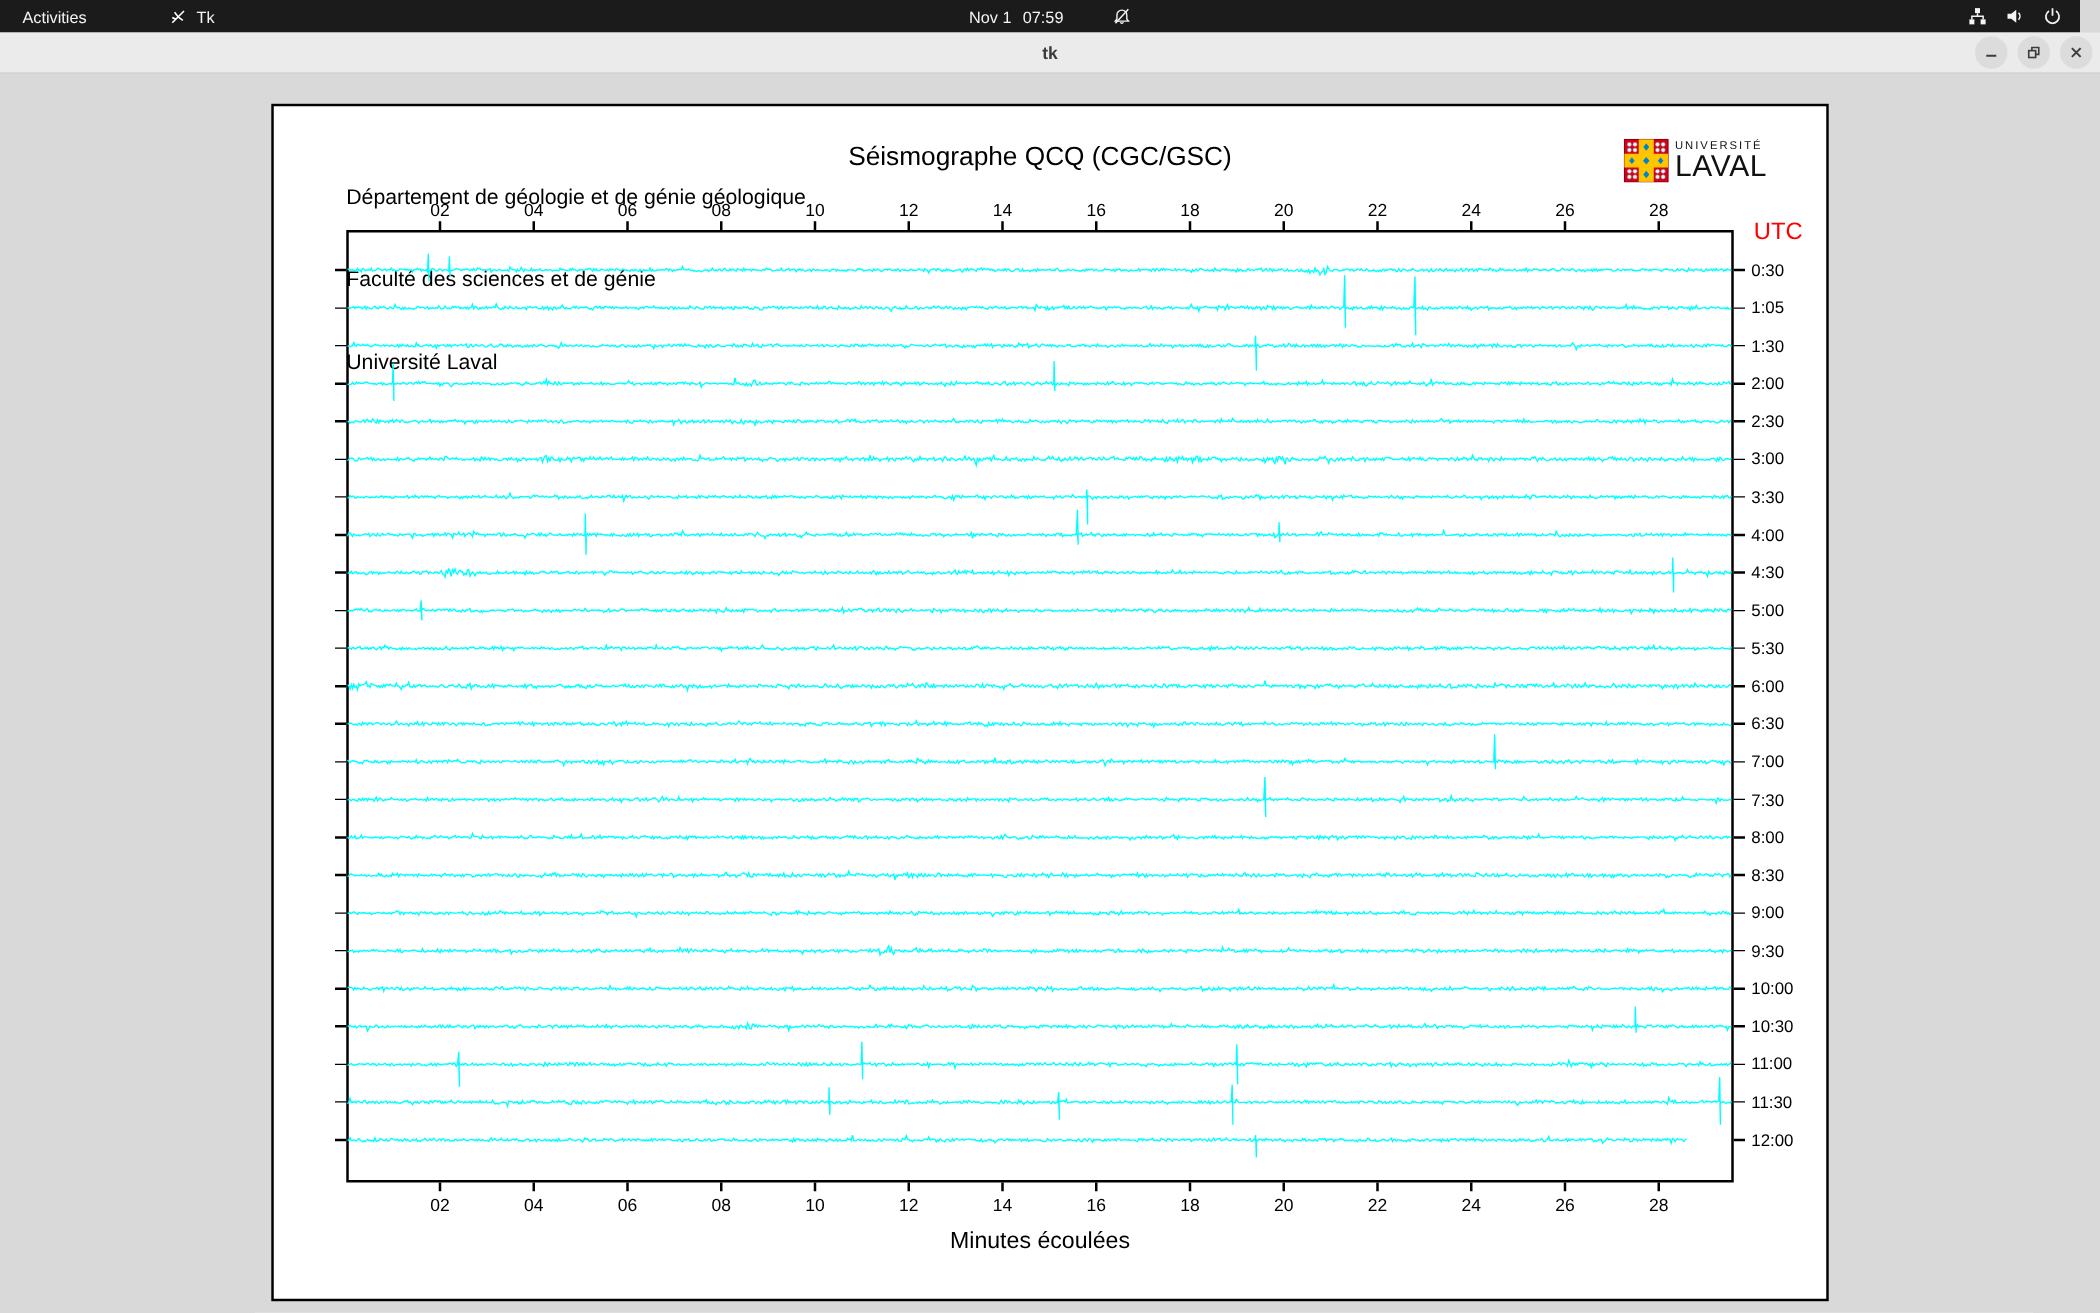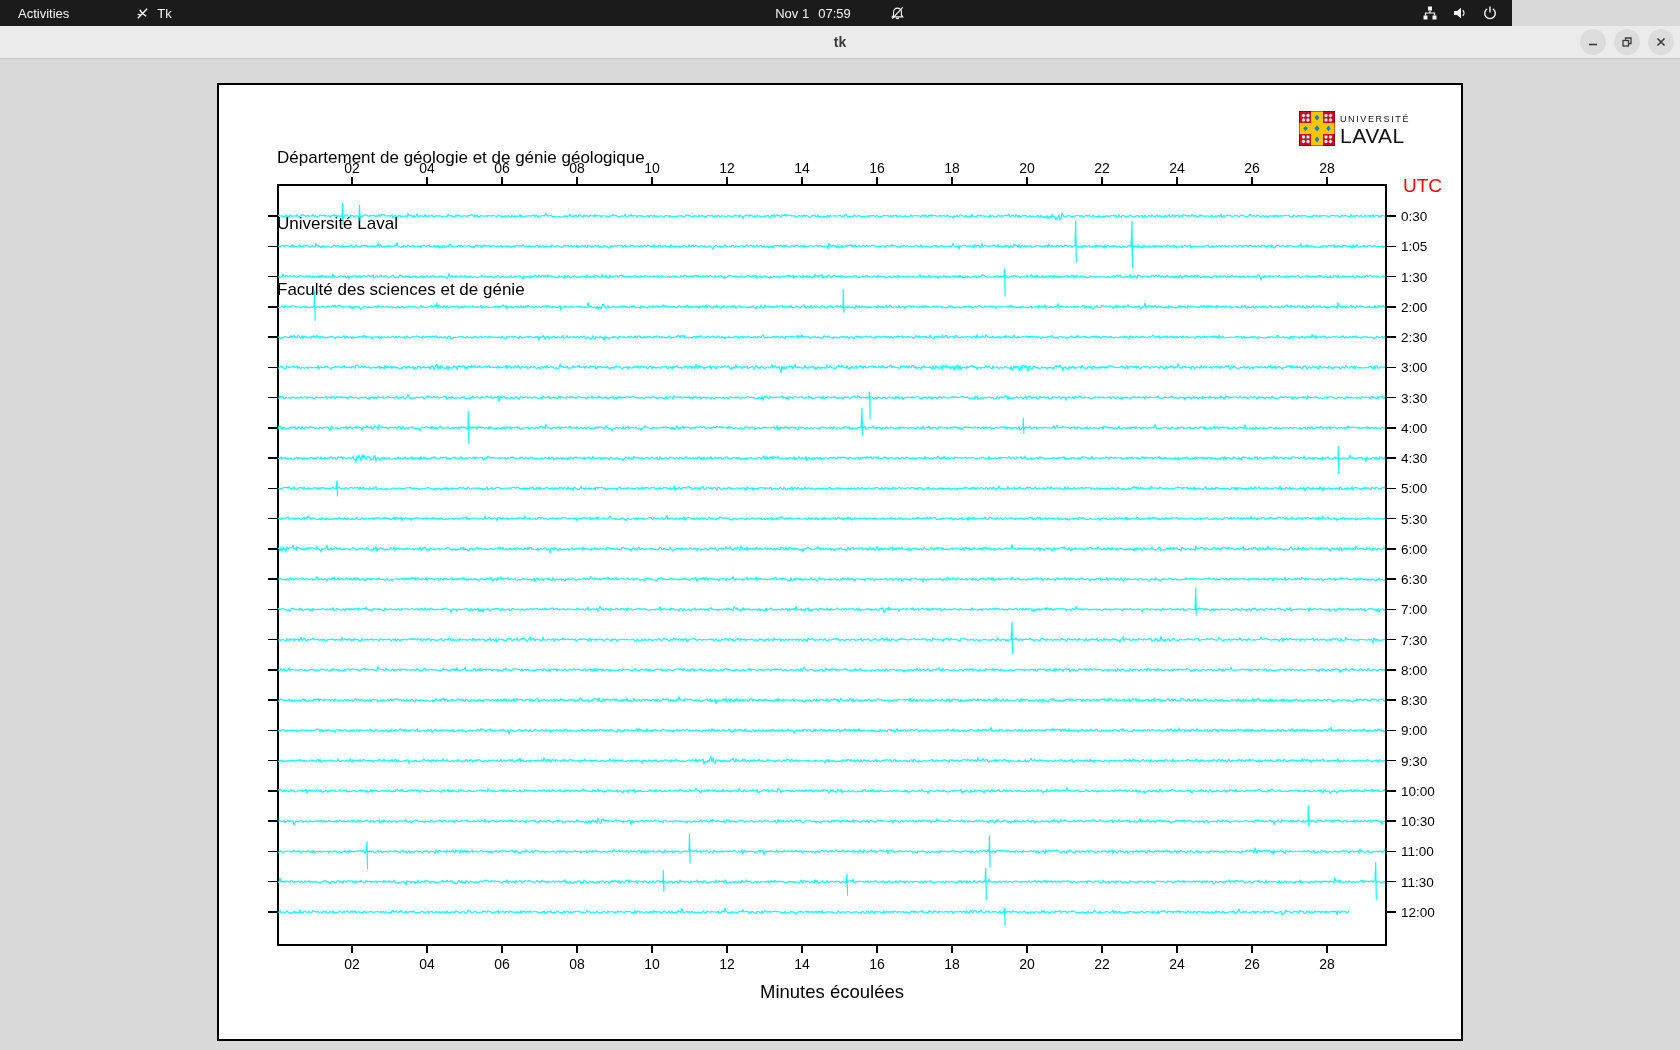--- a/index.html
+++ b/index.html
@@ -1,20 +1,20 @@
 <!DOCTYPE html>
 <html><head>
 <meta charset="utf-8">
 <style>
   html,body{margin:0;padding:0;background:#d9d9d9;}
   #screen{position:relative;width:1680px;height:1050px;overflow:hidden;
           font-family:"Liberation Sans",sans-serif;background:#d9d9d9;}
 
   
-  .topbar{position:absolute;left:0;top:0;width:1512px;height:26px;background:#1b1b1b;
+  .topbar{position:absolute;left:0;top:0;width:1664px;height:26px;background:#1b1b1b;
           color:#f4f4f4;font-size:13px;display:flex;align-items:center;}
   .tb-left{position:absolute;left:0;top:0;height:26px;display:flex;align-items:center;}
   .tb-activities{padding:0 18px;height:26px;display:flex;align-items:center;}
   .tb-app{display:flex;align-items:center;gap:7px;margin-left:48px;}
   .tb-center{position:absolute;left:0;top:0;width:1680px;height:26px;display:flex;
              align-items:center;justify-content:center;gap:9px;}
   .tb-bell{margin-left:30px;display:flex;align-items:center;}
   .tb-right{position:absolute;right:14px;top:0;height:26px;display:flex;align-items:center;gap:14px;}
   .tb-right svg, .tb-app svg{display:block;}
 
@@ -35,21 +35,21 @@
 
   .hdr{position:absolute;left:58px;top:18px;font-size:17px;color:#000;line-height:22px;white-space:pre;}
   .chart-title{position:absolute;left:58px;top:29px;width:1110px;text-align:center;
                font-size:21px;color:#000;}
   .utc{position:absolute;left:1184px;top:90px;font-size:19px;color:#ff0000;}
 
   
   .logo{position:absolute;left:1080px;top:26px;display:flex;align-items:flex-end;gap:5px;}
   .logo-text{line-height:1;}
   .logo-univ{font-size:9px;letter-spacing:1.6px;color:#111;margin-bottom:1px;}
-  .logo-laval{font-size:21px;letter-spacing:0.5px;color:#111;font-weight:500;}
+  .logo-laval{font-size:24px;letter-spacing:0.5px;color:#111;font-weight:500;}
 
   .plotbox{position:absolute;left:58px;top:99px;width:1110px;height:762px;
            border:2px solid #000;box-sizing:border-box;}
 
   .tick{position:absolute;background:#000;}
   .ticklab{position:absolute;font-size:14px;color:#000;}
   .ticklab.center{transform:translateX(-50%);}
   .rowlab{position:absolute;left:1182px;font-size:13.5px;color:#000;transform:translateY(-50%);}
 
   .xlabel{position:absolute;left:58px;top:896px;width:1110px;text-align:center;
@@ -120,24 +120,25 @@
         </svg>
       </div>
     </div>
   </div>
 
   <div class="wbody">
     <div class="canvas">
 
       <div class="hdr">
         <div>Département de géologie et de génie géologique</div>
+        <div>Faculté des sciences et de génie</div>
         <div>Université Laval</div>
-        <div>Faculté des sciences et de génie</div>
-      </div>
-
+      </div>
+
+      <div class="chart-title">Séismographe QCQ (CGC/GSC)</div>
 
       <div class="logo">
         <svg width="36" height="35" viewBox="0 0 36 35">
           <rect x="0.5" y="0.5" width="35" height="34" fill="#d6001c" stroke="#8c0014"></rect>
           <rect x="12" y="0.5" width="12" height="34" fill="#ffc600"></rect>
           <rect x="0.5" y="12" width="35" height="11" fill="#ffc600"></rect>
           <g fill="#0083cb">
             <path d="M18 3.5l2.4 3-2.4 3-2.4-3z"></path>
             <path d="M18 14.5l2.6 3-2.6 3-2.6-3z"></path>
             <path d="M18 25.5l2.4 3-2.4 3-2.4-3z"></path>

